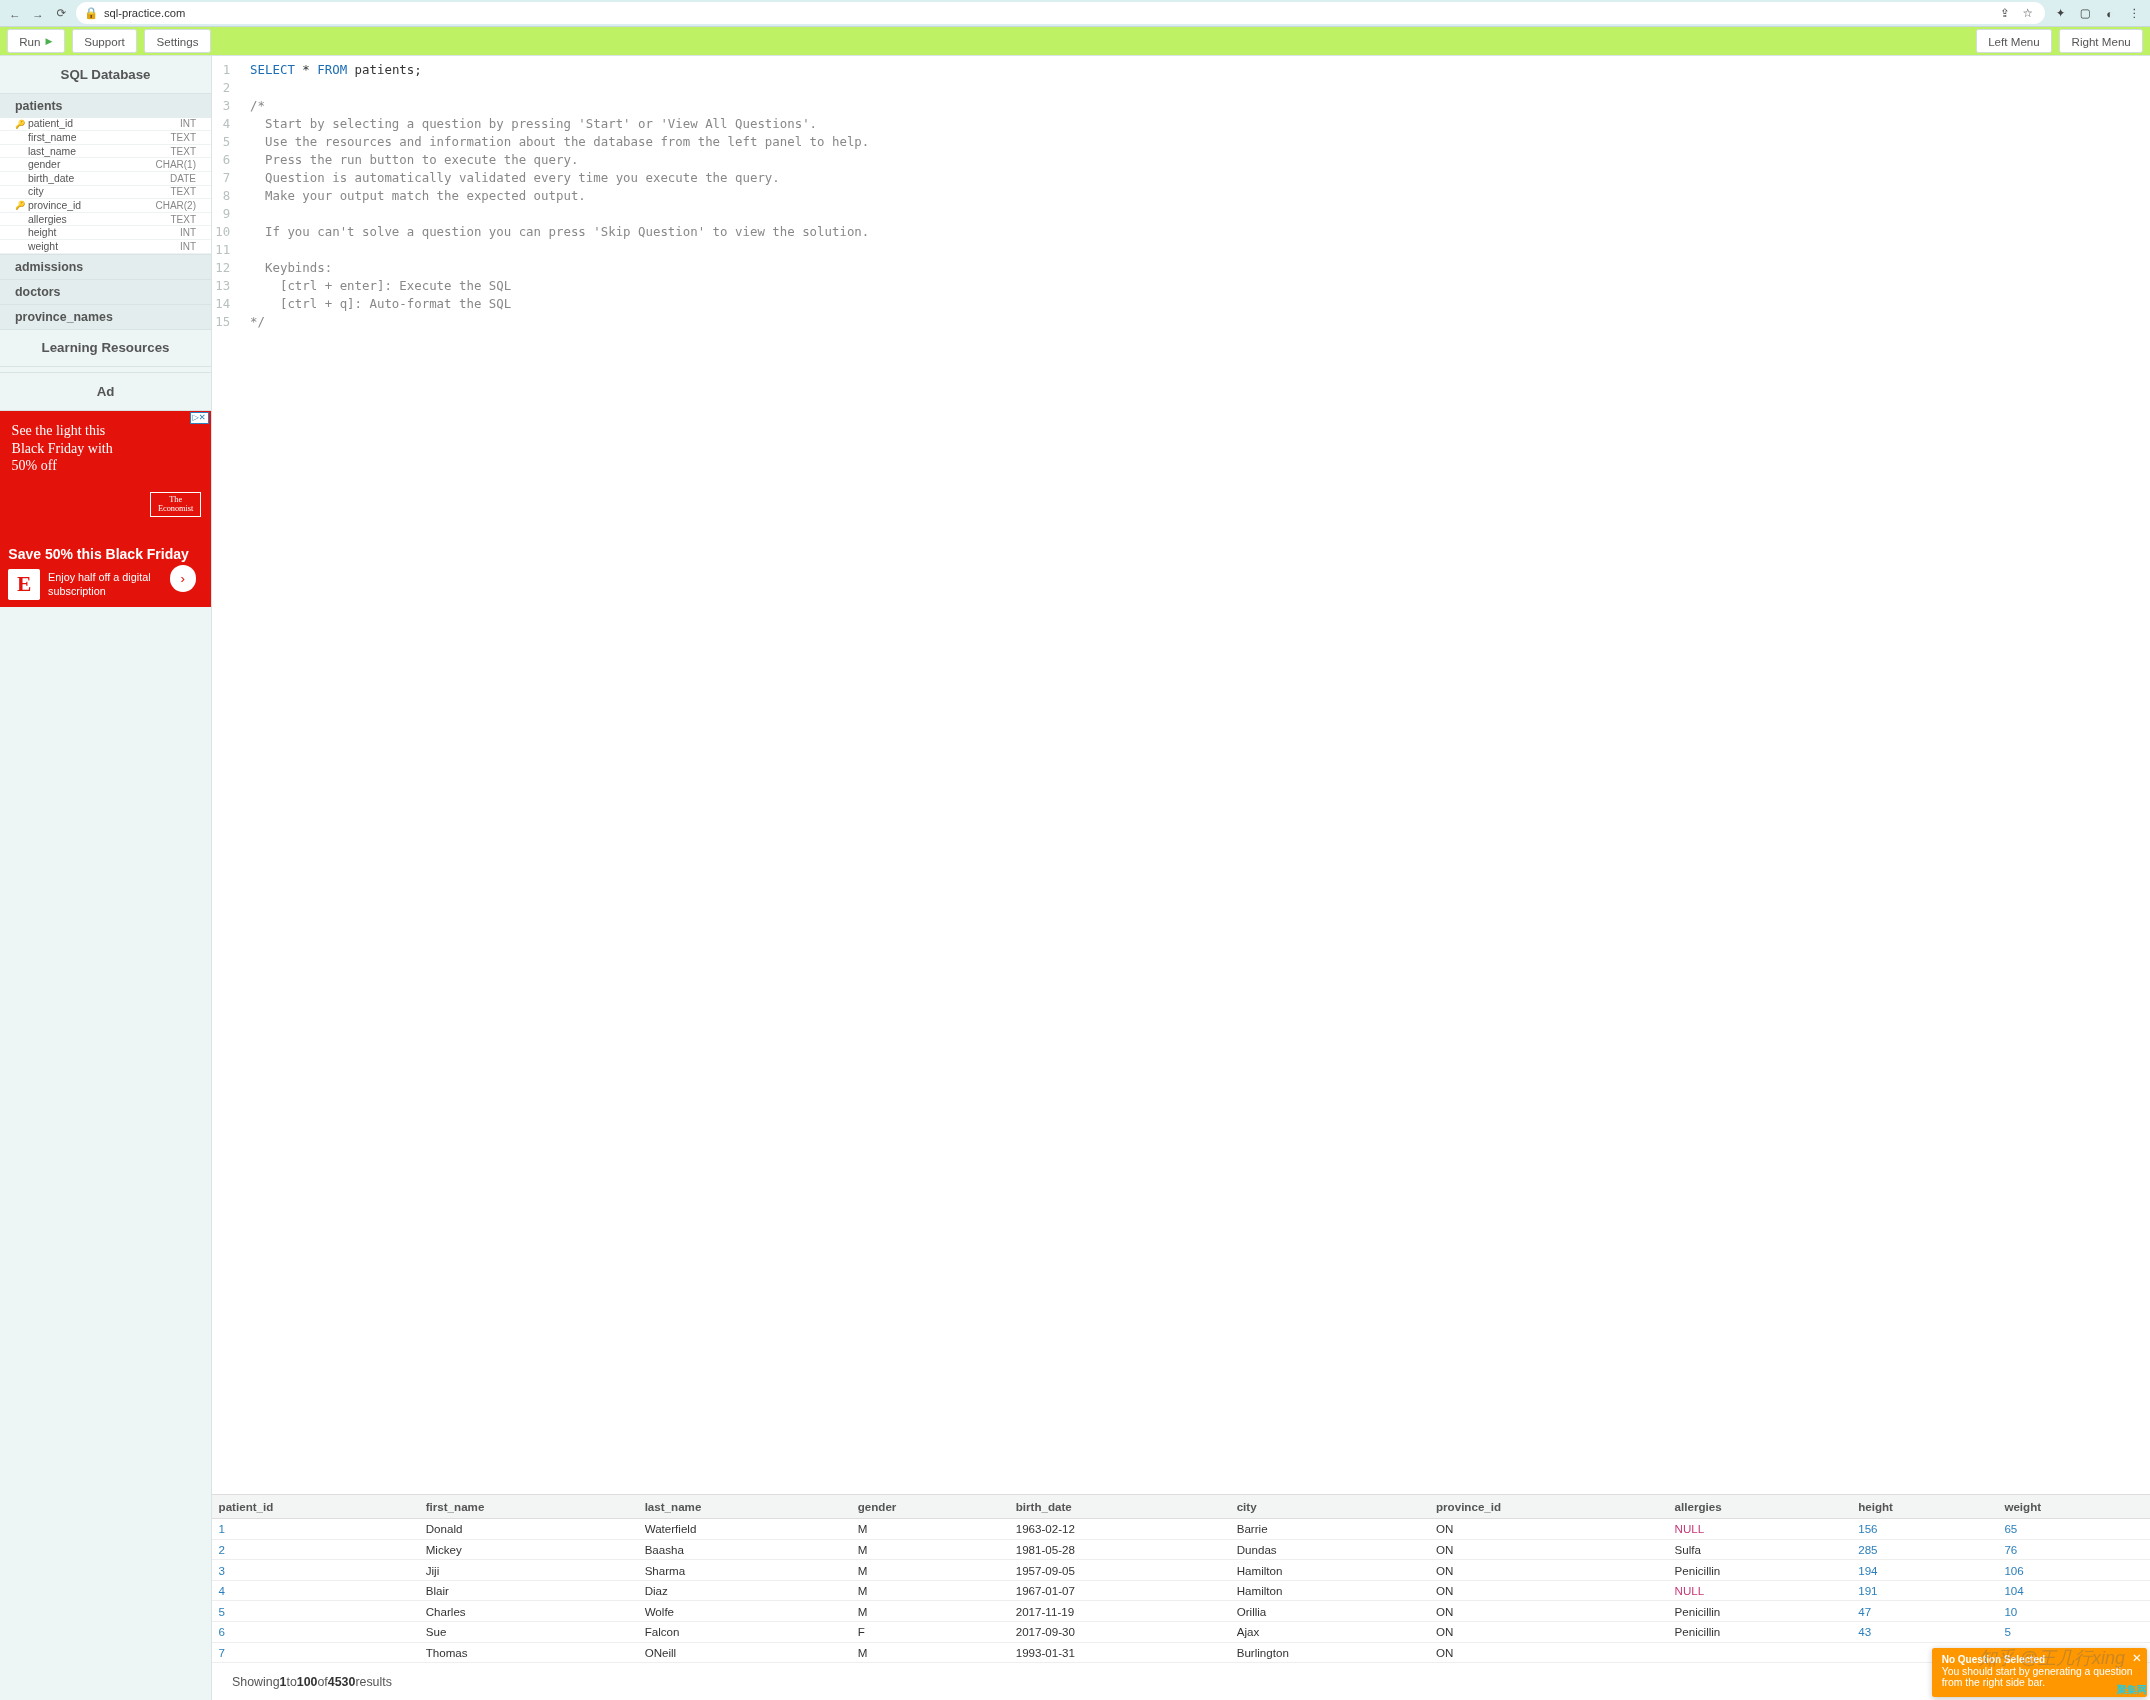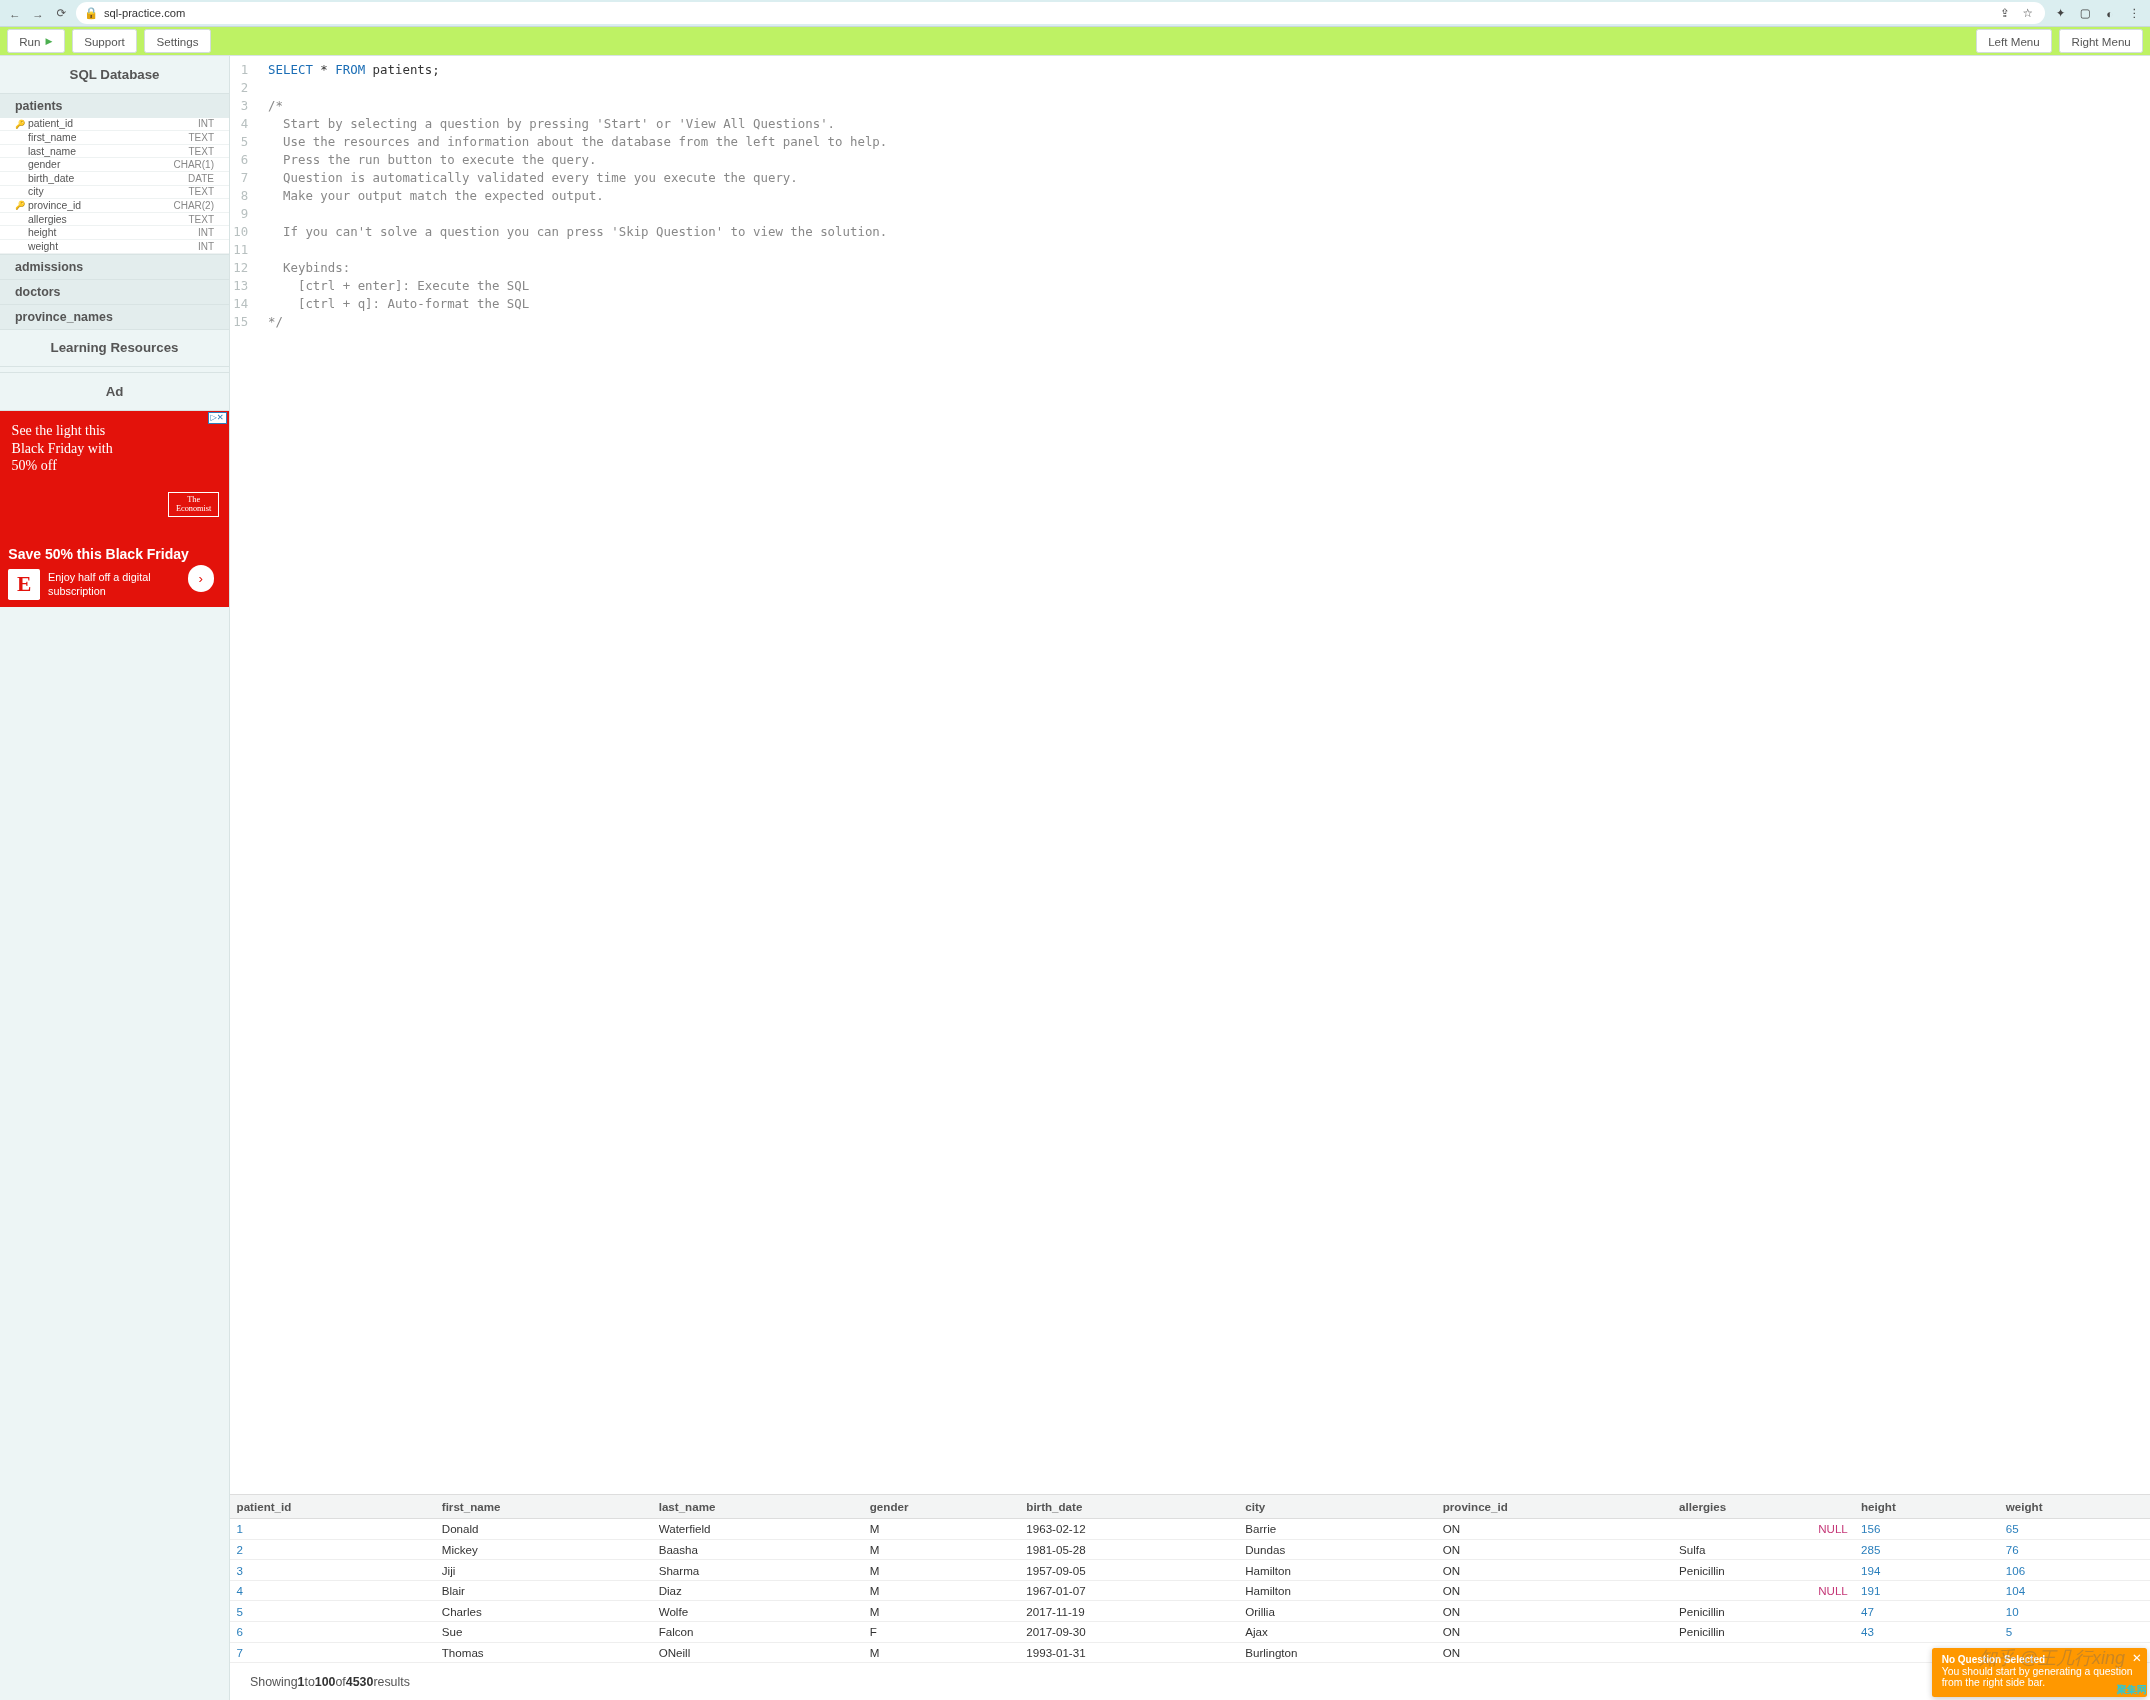--- a/index.html
+++ b/index.html
@@ -16,21 +16,21 @@
 
 .toolbar { background: #bef264; height: 29px; display: flex; align-items: center; padding: 0 6.6px; gap: 6.6px; border-bottom: 0.8px solid #d8e3e3; }
 .toolbar .spacer { flex: 1; }
 .tb-btn { background: #fff; border: 0.8px solid #d2dcdc; border-radius: 2.5px; padding: 4.1px 11.6px; font-size: 11.6px; color: #555; cursor: pointer; display: flex; align-items: center; gap: 5px; }
 .tb-btn .play { color: #4caf50; font-size: 9px; }
 
 
 .main { display: flex; height: calc(100vh - 56px); }
 
 
-.sidebar { width: 230px; background: #edf5f5; border-right: 0.8px solid #d8e3e3; overflow-y: auto; display: flex; flex-direction: column; }
+.sidebar { width: 212px; background: #edf5f5; border-right: 0.8px solid #d8e3e3; overflow-y: auto; display: flex; flex-direction: column; }
 .sb-header { text-align: center; font-weight: 700; font-size: 13.3px; color: #555; padding: 10.8px 0; border-bottom: 0.8px solid #d8e3e3; }
 .sb-table { padding: 0; border-bottom: 0.8px solid #d8e3e3; }
 .sb-table-name { font-weight: 700; color: #555; font-size: 12.4px; padding: 5px 15px; background: #e3eded; cursor: pointer; }
 .sb-cols { background: #fff; }
 .sb-col { display: flex; align-items: center; padding: 0.8px 15px 0.8px 28px; font-size: 10.4px; border-bottom: 0.8px solid #eef2f2; position: relative; }
 .sb-col .key { position: absolute; left: 15px; font-size: 8.3px; }
 .sb-col .key.pk { color: #d4a017; }
 .sb-col .key.fk { color: #999; }
 .sb-col-name { flex: 1; color: #555; }
 .sb-col-type { color: #888; font-size: 10px; }
@@ -56,21 +56,21 @@
 .kw { color: #1a6db5; }
 .ident { color: #333; }
 .op { color: #333; }
 
 
 .results { border-top: 0.8px solid #ddd; background: #fff; position: relative; }
 .rtable { width: 100%; border-collapse: collapse; font-size: 11.6px; }
 .rtable th { background: #f3f4f4; font-weight: 700; color: #555; text-align: left; padding: 5px 6.6px; border-bottom: 0.8px solid #ddd; }
 .rtable td { padding: 3.3px 6.6px; border-bottom: 0.8px solid #eee; color: #333; }
 .rtable td.num { color: #2a7fbc; }
-.rtable td.null { color: #c53878; text-align: right; }
+.rtable td.null { color: #c53878; }
 .pager { display: flex; align-items: center; padding: 6.6px 20px; color: #555; font-size: 12.4px; }
 .pager b { font-weight: 700; color: #333; }
 .pager .spacer { flex: 1; }
 .pager-btn { border: 0.8px solid #ccc; border-radius: 2.5px; padding: 3.3px 8.3px; background: #fff; color: #666; }
 
 
 .toast { position: absolute; right: 3.3px; bottom: 3.3px; background: #ff9800; color: #fff; padding: 6.6px 10px 8.3px; border-radius: 2.5px; max-width: 215px; font-size: 10.4px; box-shadow: 0 1.7px 6.6px rgba(0,0,0,0.2); }
 .toast .title { font-weight: 700; margin-bottom: 1px; font-size: 10px; }
 .toast .close { position: absolute; top: 3.3px; right: 5px; cursor: pointer; font-size: 11.6px; }
 

